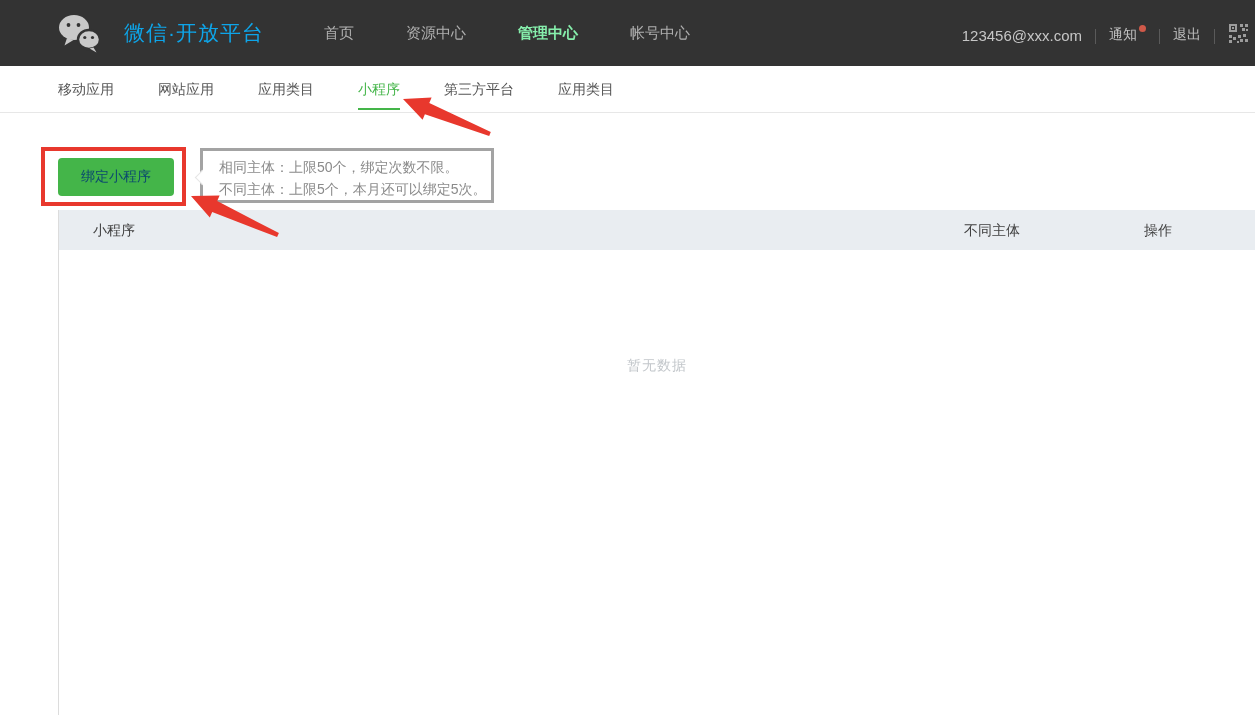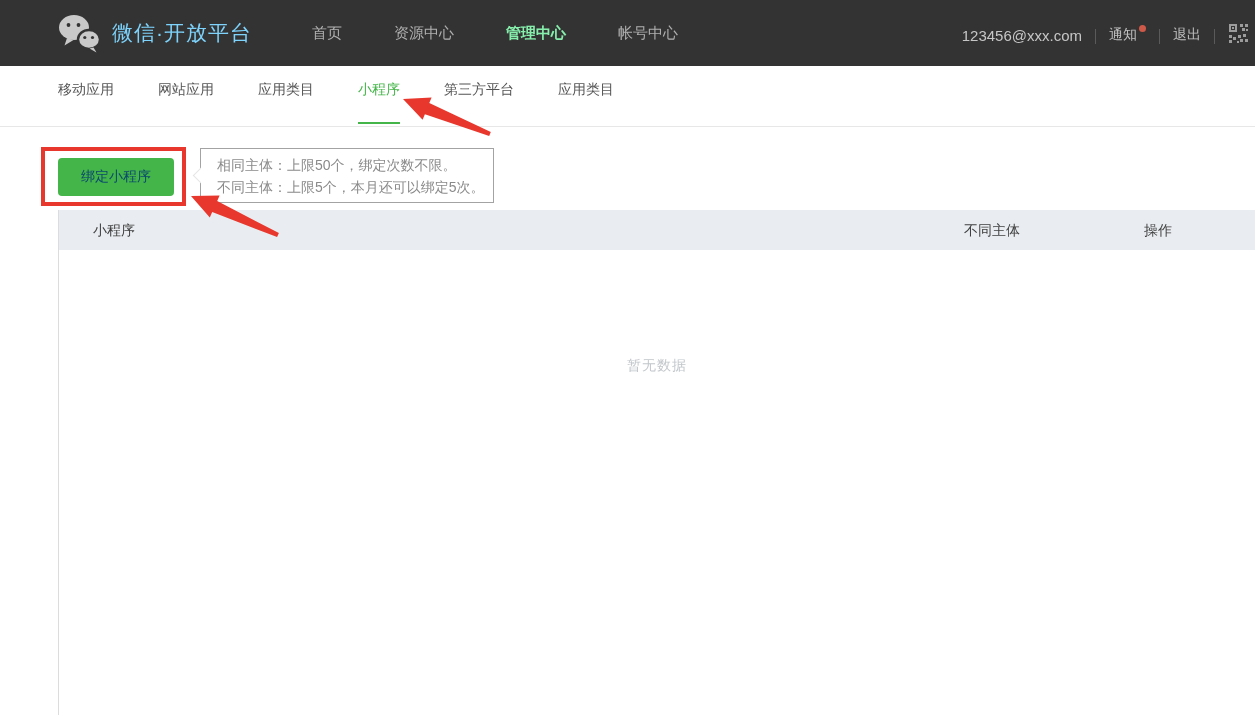--- a/index.html
+++ b/index.html
@@ -25,23 +25,23 @@
   .topbar{
     height:66px;
     background:var(--header_bg);
     display:flex;
     align-items:center;
     padding:0 6px 0 58px;
   }
   .brand{display:flex;align-items:center;}
   .brand-logo{width:42px;height:40px;display:inline-block;}
   .brand-title{
-    margin-left:12px;
+    margin-left:24px;
     font-size:21px;
-    color:#7dd3fc;
+    color:#0ea5e9;
     letter-spacing:1px;
     white-space:nowrap;
   }
   .topnav{display:flex;margin-left:60px;gap:52px;}
   .topnav a{
     font-size:15px;
     color:var(--nav_muted);
     text-decoration:none;
     cursor:pointer;
     white-space:nowrap;
@@ -59,21 +59,21 @@
   }
   .account a{font-size:14px;color:#c0c0c0;text-decoration:none;cursor:pointer;white-space:nowrap;}
   .notice-dot{
     display:inline-block;width:7px;height:7px;border-radius:50%;
     background:var(--notice_dot);
     position:relative;top:-7px;margin-left:2px;
   }
   .qr-icon{width:21px;height:21px;display:inline-block;cursor:pointer;}
   
   .tabbar{
-    height:61px;
+    height:47px;
     background:#ffffff;
     border-bottom:1px solid #e7e7e7;
     display:flex;
     padding-left:58px;
     gap:44px;
   }
   .tab{
     position:relative;
     font-size:14px;
     color:var(--tab_text);
@@ -95,21 +95,21 @@
     background:var(--brand_green);
     color:#0c4a6e;font-size:14px;
     border:none;border-radius:4px;
     cursor:pointer;
     font-family:inherit;
   }
   .tooltip{
     position:absolute;left:200px;top:148px;
     width:294px;height:55px;
     background:#ffffff;
-    border:1px solid #a3a3a3;
+    border:3px solid #a3a3a3;
     padding:5px 0 0 16px;
     font-size:14px;
     line-height:22px;
     color:var(--tooltip_text);
     white-space:nowrap;
   }
   .tooltip::before{
     content:"";
     position:absolute;left:-6px;top:21px;
     width:10px;height:10px;

